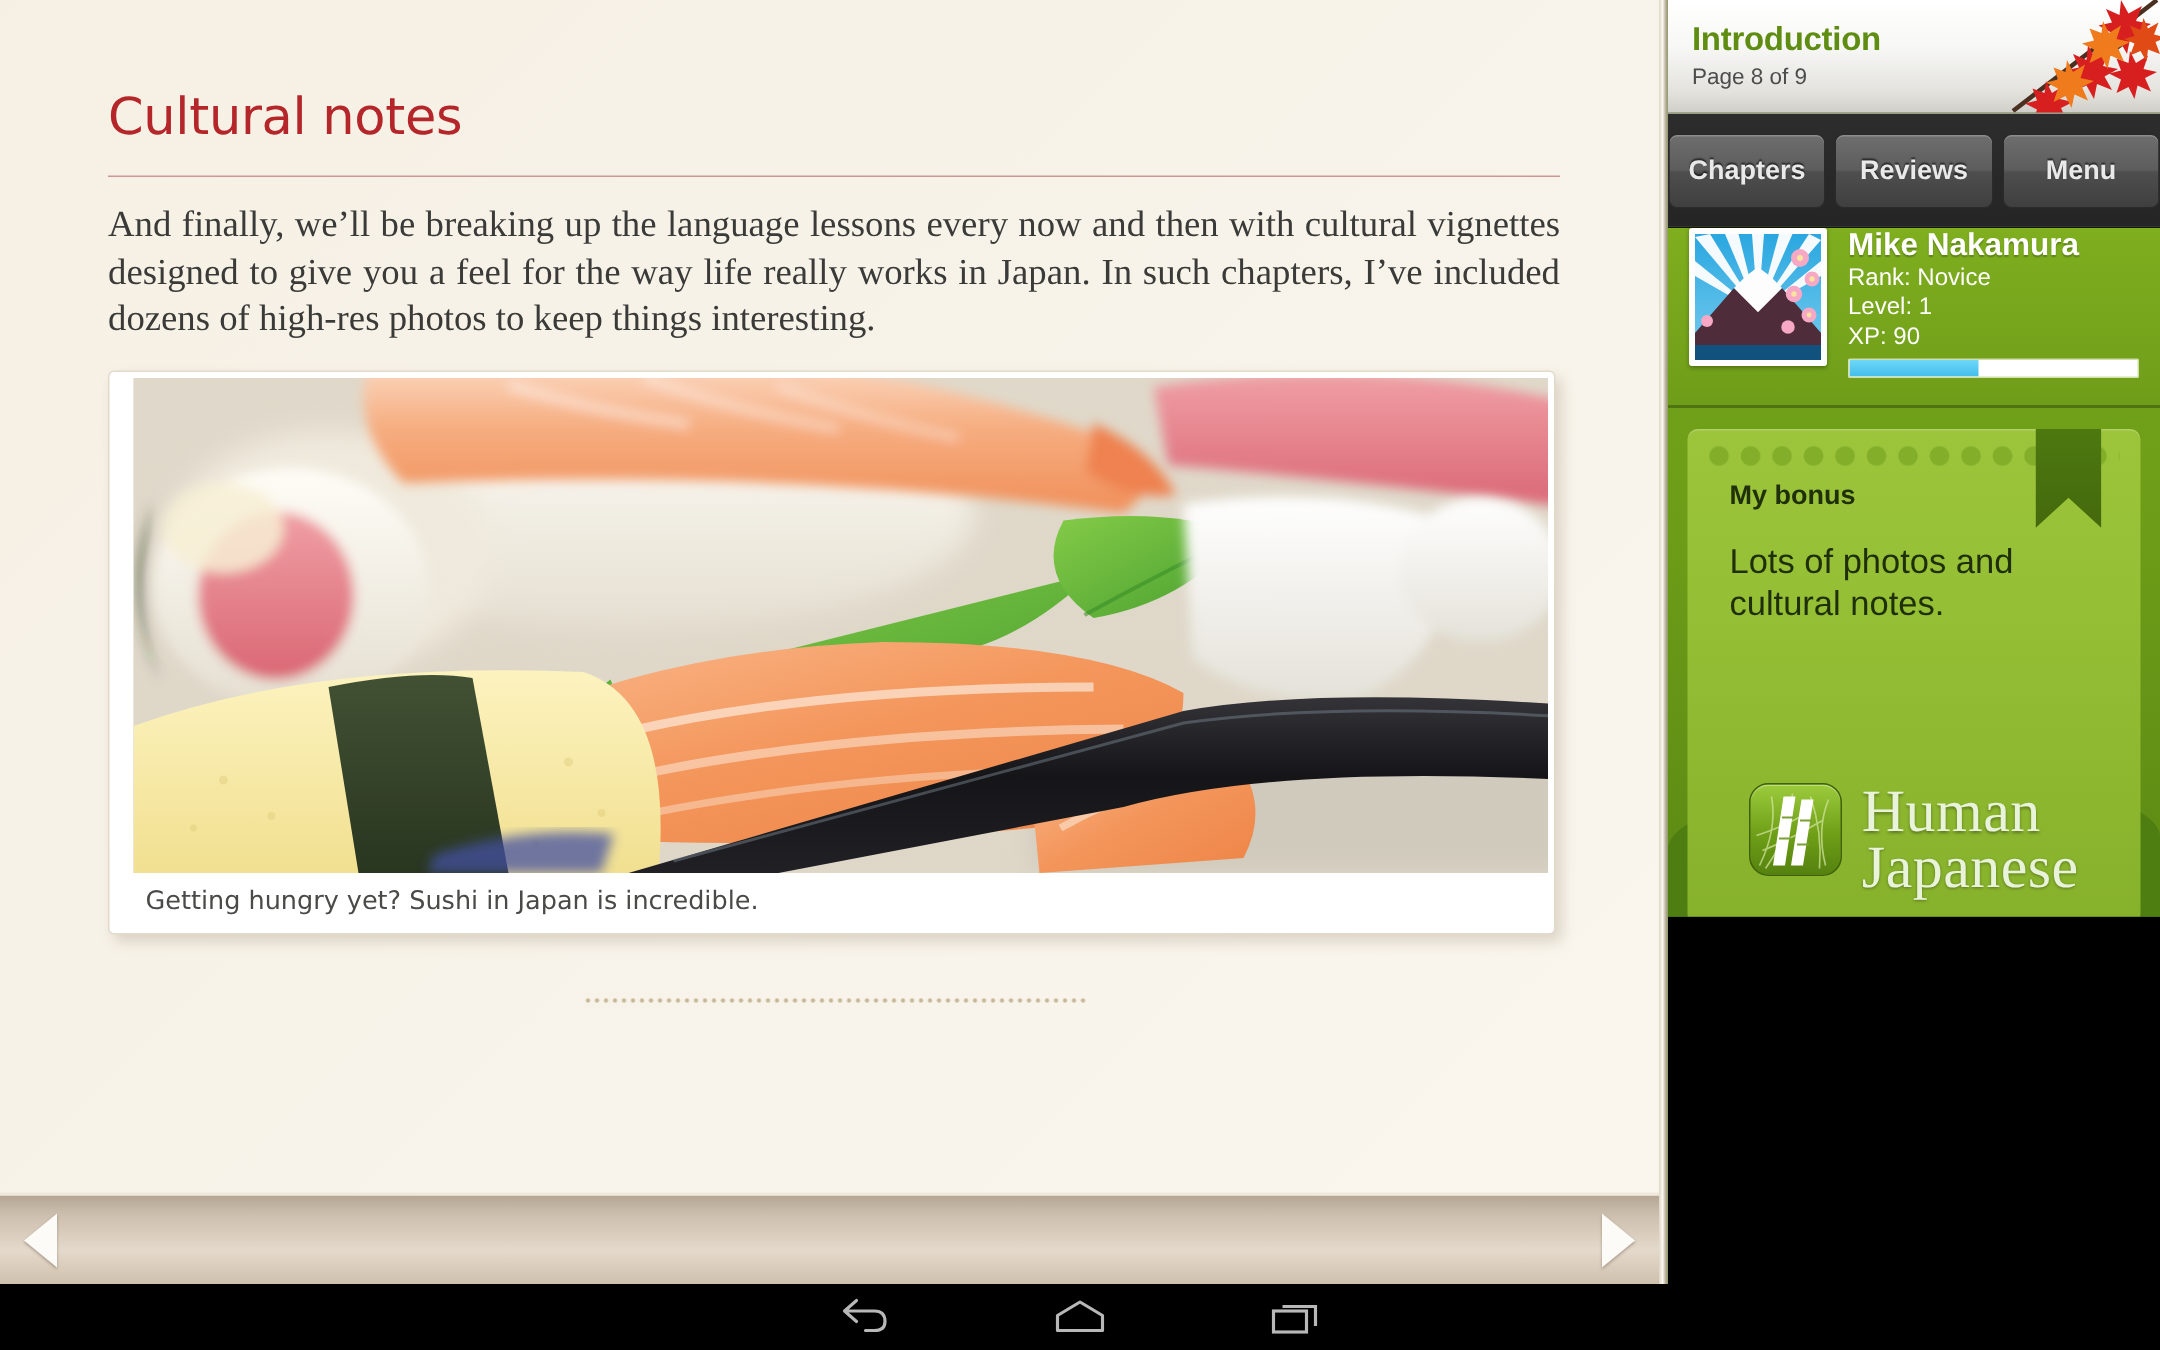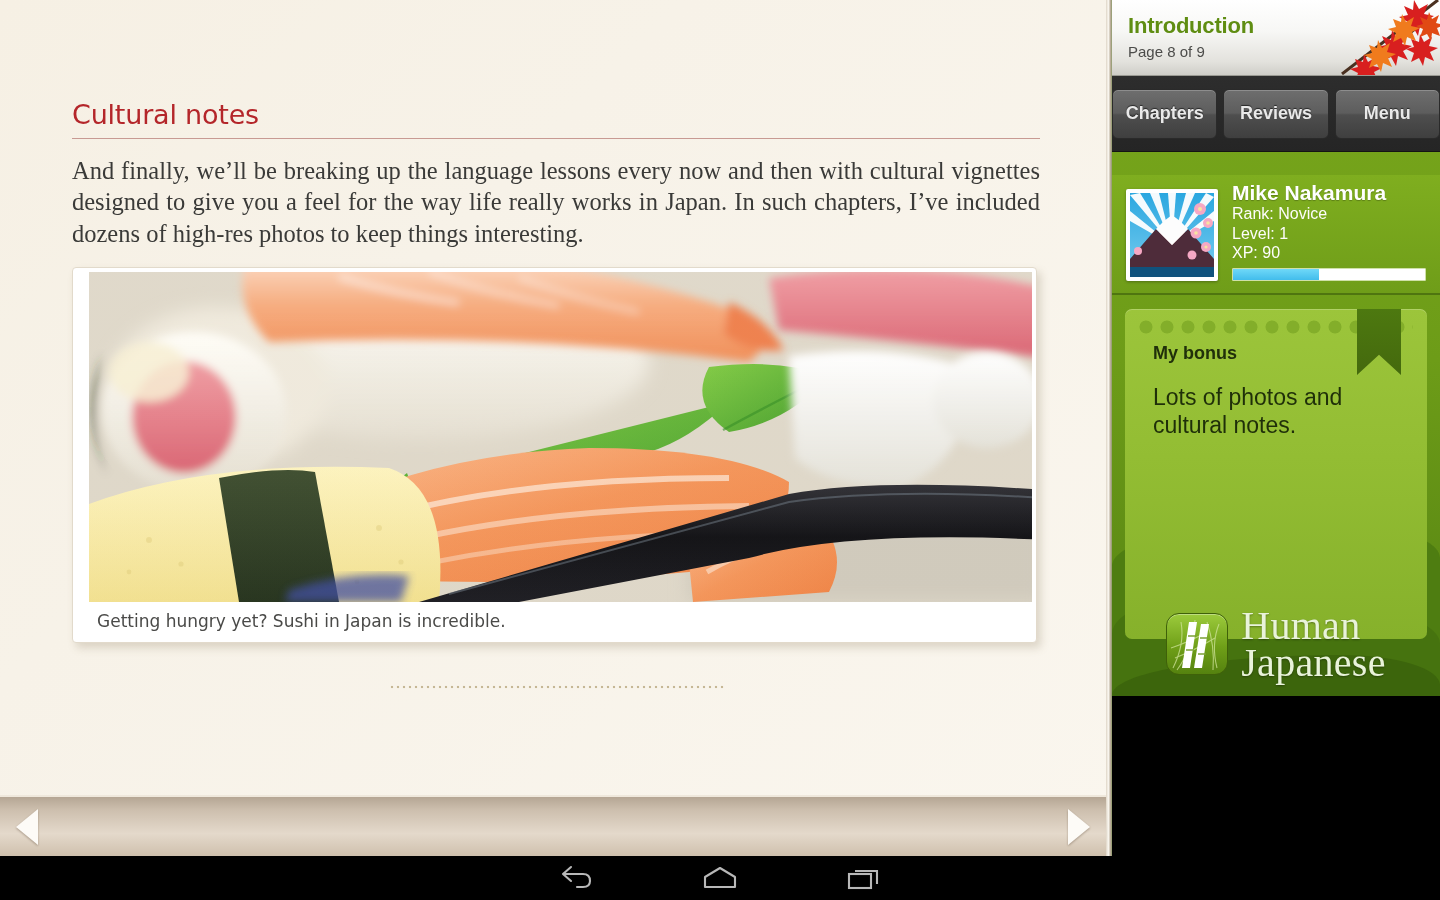--- a/index.html
+++ b/index.html
@@ -15,25 +15,24 @@
     position:absolute; left:0; top:0; width:1112px; height:856px;
     background:linear-gradient(135deg,#f6f0e4 0%, #f7f2e8 35%, #faf6ee 100%);
   }
   #reader-page {
     position:absolute; left:0; top:0; right:0; bottom:61px;
     padding:60px 72px 0 72px;
     overflow:hidden;
   }
   h1#chapter-heading {
     font-family:"DejaVu Sans", sans-serif;
-    font-size:27px; font-weight:400; color:#b4262a;
+    font-size:34px; font-weight:400; color:#b4262a;
     letter-spacing:-0.2px; line-height:1.1;
-    padding-bottom:8px;
+    padding-bottom:20px;
     border-bottom:1px solid #c89a93;
-    margin-top:40px;
   }
   p.body-para {
     font-family:"Liberation Serif", serif;
     font-size:24.5px; line-height:31.5px; color:#3a3a38;
     text-align:justify; margin-top:16px;
   }
   p.body-para + p.body-para { margin-top:22px; }
 
   
   #photo-card {
@@ -73,21 +72,21 @@
   }
   #nav-prev { left:16px; border-top:18px solid transparent; border-bottom:18px solid transparent; border-right:22px solid #fdfbf7; }
   #nav-next { right:22px; border-top:18px solid transparent; border-bottom:18px solid transparent; border-left:22px solid #fdfbf7; }
 
   
   #page-seam { position:absolute; left:1106px; top:0; width:6px; height:856px;
     background:linear-gradient(90deg,#ded5c6 0%, #fbf8f2 40%, #b9ad99 75%, #8d9a6a 100%); }
 
   
   #sidebar {
-    position:absolute; left:1112px; top:0; width:328px; height:696px;
+    position:absolute; left:1112px; top:0; width:328px; height:611px;
     background:#4a7a12; overflow:hidden;
   }
   
   .hill { position:absolute; left:0; width:328px; }
   #hill-base { top:0; height:856px; background:linear-gradient(180deg,#7aa81c 0%, #6d9c18 42%, #5c8a14 70%, #406a0e 100%); }
   #hill-1 { top:520px; height:336px; background:#4e7d11; border-radius:60% 40% 0 0 / 46px 38px 0 0; }
   #hill-2 { top:592px; height:264px; background:#46730f; border-radius:35% 65% 0 0 / 42px 52px 0 0; }
   #hill-3 { top:655px; height:201px; background:#3c650c; border-radius:70% 30% 0 0 / 40px 30px 0 0; }
   #hill-4 { top:706px; height:150px; background:#2f5409; border-radius:45% 55% 0 0 / 34px 44px 0 0; }
 
@@ -118,21 +117,21 @@
     display:flex; align-items:center; justify-content:center;
     color:#e9e9e9; font-size:18px; font-weight:bold;
     text-shadow:0 -1px 1px rgba(0,0,0,0.6);
   }
 
   
   #sb-profile {
     position:relative; z-index:6; width:328px; height:120px;
     background:linear-gradient(180deg,#7fae1f 0%, #6f9d19 100%);
     border-bottom:2px solid #4f7510;
-    display:flex; align-items:flex-end; padding:12px 14px; gap:14px;margin-top:23px;
+    display:flex; align-items:flex-start; padding:0 14px; gap:14px;
   }
   #avatar { width:92px; height:92px; background:#fff; padding:4px; border-radius:2px;
     box-shadow:0 1px 3px rgba(0,0,0,0.3); flex:none; }
   #avatar svg { display:block; width:84px; height:84px; }
   #profile-text { flex:1; min-width:0; }
   #profile-name { font-size:21px; font-weight:bold; color:#fff; line-height:1.12;
     text-shadow:0 1px 1px rgba(0,0,0,0.25); }
   .profile-stat { font-size:16px; color:#fdfdfb; line-height:1.22; }
   #xp-bar { margin-top:5px; height:13px; background:#fff; border:1px solid #cfe0a8;
     border-radius:1px; overflow:hidden; }
@@ -151,21 +150,21 @@
     background-size:21px 14px; background-repeat:repeat-x; }
   #bookmark { position:absolute; right:26px; top:-6px; width:44px; height:72px;
     background:linear-gradient(180deg,#4e7a10 0%, #44690d 100%);
     clip-path:polygon(0 0,100% 0,100% 100%,50% 72%,0 100%);
     box-shadow:-2px 1px 3px rgba(0,0,0,0.18); }
   #notes-title { font-size:18px; font-weight:bold; color:#20300a; line-height:1.2; }
   #notes-body { font-size:23px; color:#1f2f09; line-height:1.25; margin-top:18px; }
 
   
   #sb-logo { position:absolute; z-index:6; left:0; bottom:14px; width:328px;
-    display:flex; align-items:center; justify-content:center; gap:13px; }
+    display:flex; align-items:flex-start; justify-content:center; gap:13px; }
   #logo-mark { width:62px; height:62px; border-radius:13px; flex:none;
     background:linear-gradient(180deg,#9ccb3c 0%, #6f9f18 55%, #55820f 100%);
     border:1px solid #3f6109; box-shadow:inset 0 1px 0 rgba(255,255,255,0.35);
     position:relative; overflow:hidden; }
   #logo-text { font-family:"Liberation Serif", serif; color:#e9f3da;
     font-size:40px; line-height:0.94; letter-spacing:0.3px;
     text-shadow:0 1px 2px rgba(0,0,0,0.35); }
   .logo-line { display:block; }
 
   

